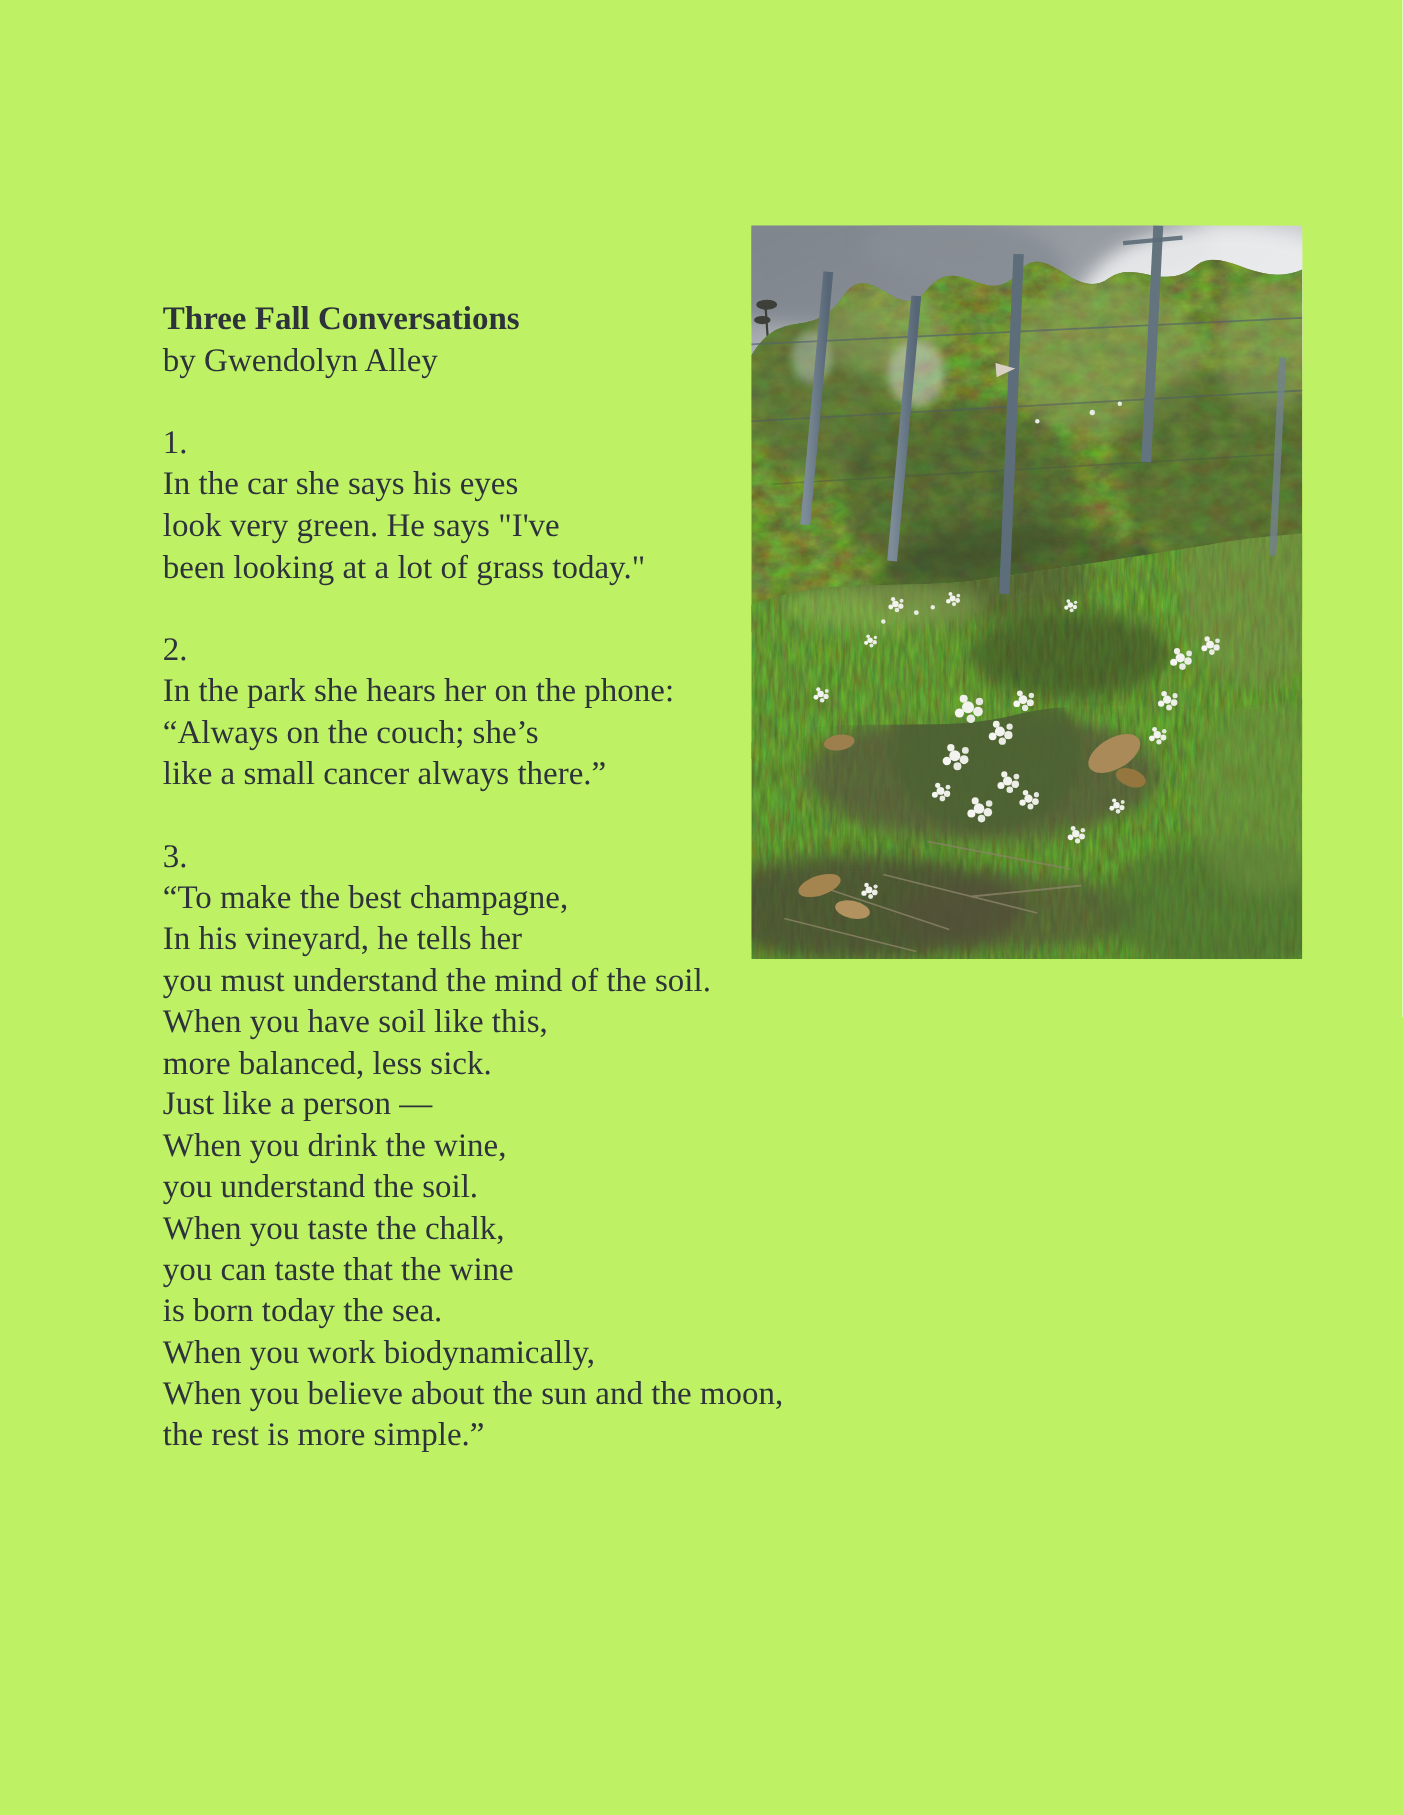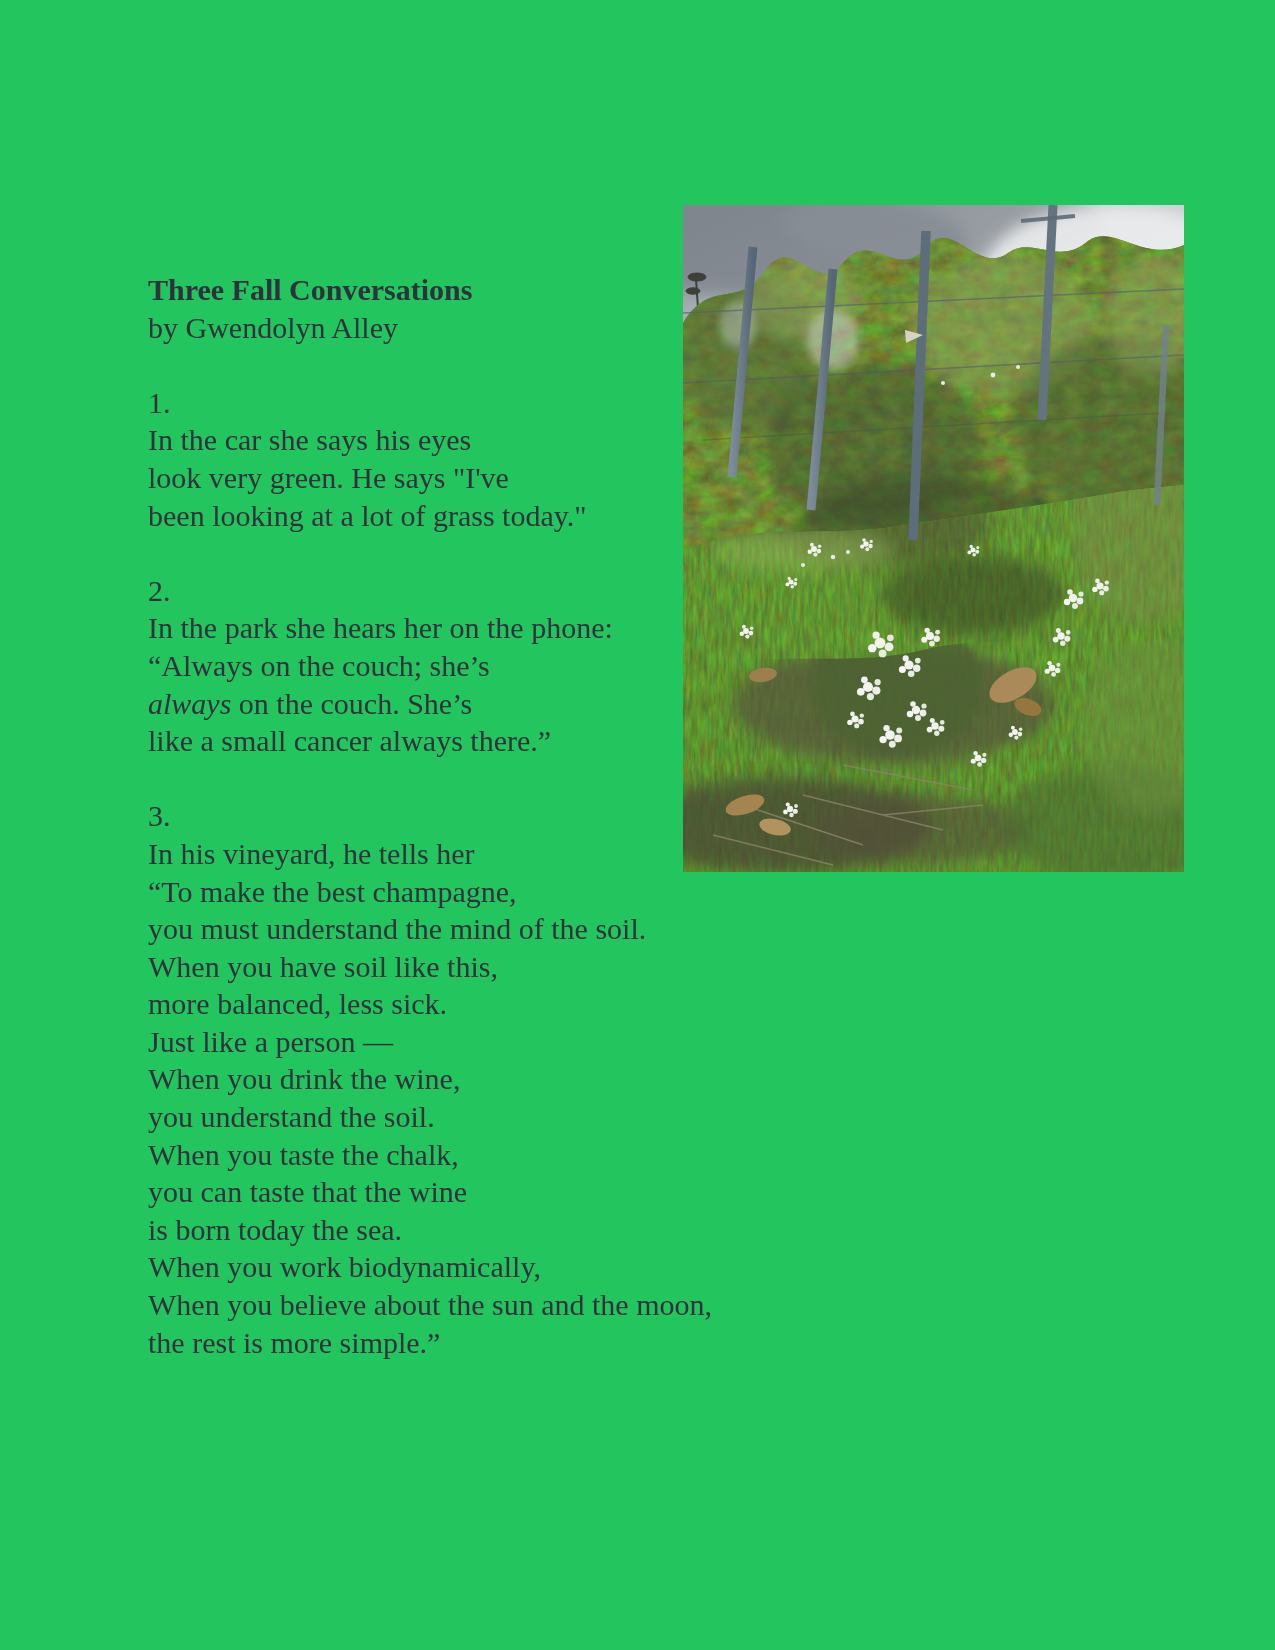--- a/index.html
+++ b/index.html
@@ -1,20 +1,20 @@
 <!DOCTYPE html>
 <html><head>
 <meta charset="utf-8">
 <style>
   html, body { margin: 0; padding: 0; background: #ffffff; }
   .page {
     position: relative;
     width: 1275px;
     height: 1650px;
-    background: #22c55e;
+    background: #bef264;
     overflow: hidden;
     font-family: "Liberation Serif", serif;
     color: #2e333b;
   }
   .text-block {
     position: absolute;
     left: 148px;
     top: 271px;
     font-size: 30px;
     line-height: 37.6px;
@@ -44,27 +44,26 @@
         <div class="stanza">
           <div class="line">1.</div>
           <div class="line"><span>In the car she says his eyes</span></div>
           <div class="line"><span>look very green. He says "I've</span></div>
           <div class="line"><span>been looking at a lot of grass today."</span></div>
         </div>
         <div class="stanza">
           <div class="line">2.</div>
           <div class="line"><span>In the park she hears her on the phone:</span></div>
           <div class="line"><span>“Always on the couch; she’s</span></div>
-          <div class="line"><span class="italic">always</span><span> on the couch. She’s</span></div>
           <div class="line"><span>like a small cancer always there.”</span></div>
         </div>
         <div class="stanza">
           <div class="line">3.</div>
+          <div class="line"><span>“To make the best champagne,</span></div>
           <div class="line"><span>In his vineyard, he tells her</span></div>
-          <div class="line"><span>“To make the best champagne,</span></div>
           <div class="line"><span>you must understand the mind of the soil.</span></div>
           <div class="line"><span>When you have soil like this,</span></div>
           <div class="line"><span>more balanced, less sick.</span></div>
           <div class="line"><span>Just like a person —</span></div>
           <div class="line"><span>When you drink the wine,</span></div>
           <div class="line"><span>you understand the soil.</span></div>
           <div class="line"><span>When you taste the chalk,</span></div>
           <div class="line"><span>you can taste that the wine</span></div>
           <div class="line"><span>is born today the sea.</span></div>
           <div class="line"><span>When you work biodynamically,</span></div>

